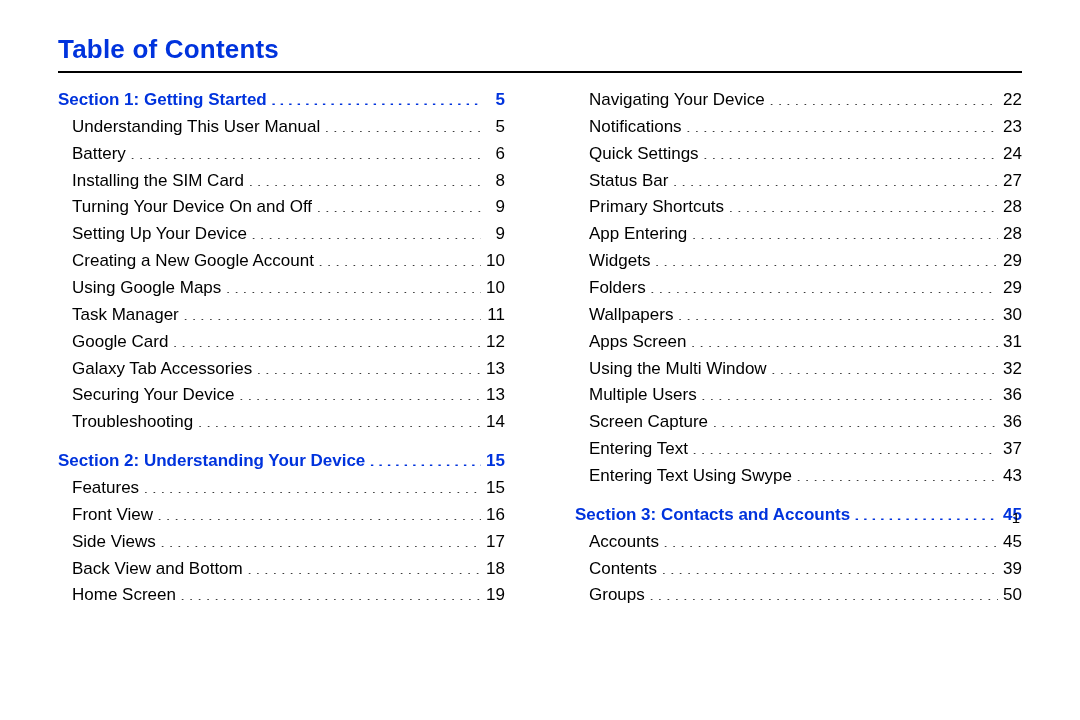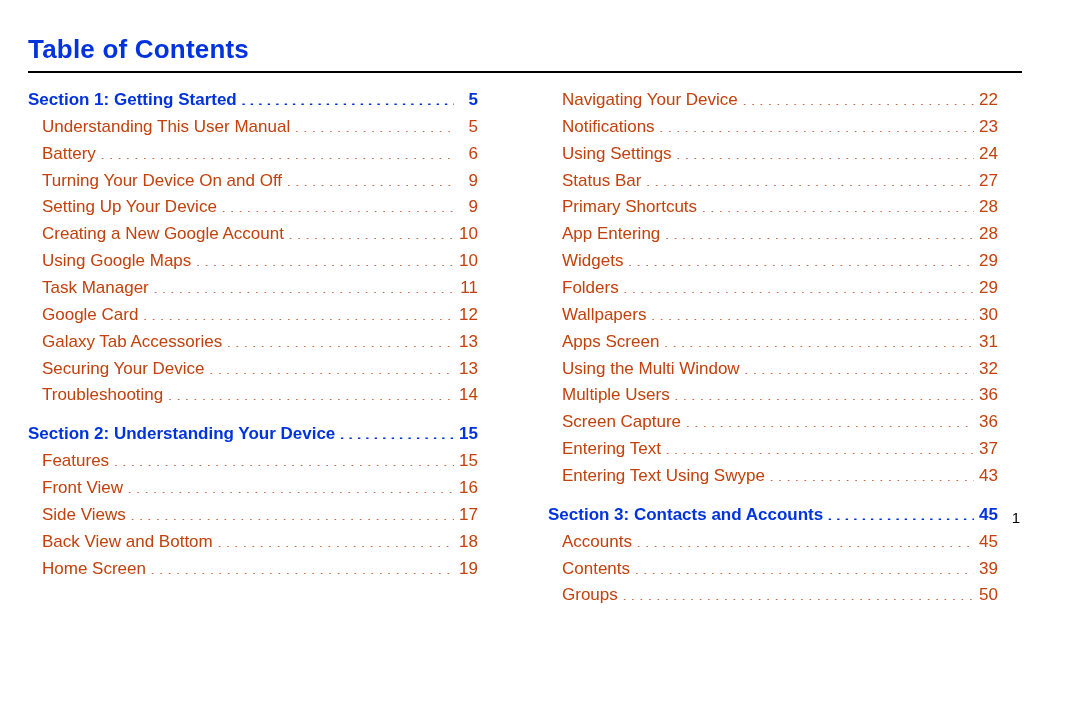--- a/index.html
+++ b/index.html
@@ -6,21 +6,21 @@
     margin: 0;
     padding: 0;
     width: 1080px;
     height: 720px;
     background: #fff;
     font-family: Arial, Helvetica, sans-serif;
     color: #000;
   }
   .page {
     box-sizing: border-box;
-    padding: 34px 58px 20px 28px;
+    padding: 34px 58px 20px 58px;
     width: 1080px;
     height: 548px;
     position: relative;
   }
   .title {
     font-family: Arial, Helvetica, sans-serif;
     font-weight: 900;
     font-size: 26px;
     color: #0033dd;
     letter-spacing: 0.2px;
@@ -47,21 +47,21 @@
   }
   .section-row {
     color: #0033dd;
     font-weight: 700;
     margin-top: 12px;
   }
   .section-row:first-child {
     margin-top: 0;
   }
   .entry-row {
-    color: #c2410c;
+    color: #000000;
     font-weight: 400;
     padding-left: 14px;
   }
   .entry-label {
     flex: 0 0 auto;
   }
   .dots {
     flex: 1 1 auto;
     overflow: hidden;
     position: relative;
@@ -103,20 +103,25 @@
           <span class="entry-label">Understanding This User Manual </span>
           <span class="dots"></span>
           <span class="page-num"> 5</span>
         </div>
         <div class="entry-row">
           <span class="entry-label">Battery </span>
           <span class="dots"></span>
           <span class="page-num"> 6</span>
         </div>
         <div class="entry-row">
+          <span class="entry-label">Installing the SIM Card </span>
+          <span class="dots"></span>
+          <span class="page-num"> 8</span>
+        </div>
+        <div class="entry-row">
           <span class="entry-label">Turning Your Device On and Off </span>
           <span class="dots"></span>
           <span class="page-num"> 9</span>
         </div>
         <div class="entry-row">
           <span class="entry-label">Setting Up Your Device </span>
           <span class="dots"></span>
           <span class="page-num"> 9</span>
         </div>
         <div class="entry-row">
@@ -190,21 +195,21 @@
           <span class="entry-label">Navigating Your Device </span>
           <span class="dots"></span>
           <span class="page-num"> 22</span>
         </div>
         <div class="entry-row">
           <span class="entry-label">Notifications </span>
           <span class="dots"></span>
           <span class="page-num"> 23</span>
         </div>
         <div class="entry-row">
-          <span class="entry-label">Using Settings </span>
+          <span class="entry-label">Quick Settings </span>
           <span class="dots"></span>
           <span class="page-num"> 24</span>
         </div>
         <div class="entry-row">
           <span class="entry-label">Status Bar </span>
           <span class="dots"></span>
           <span class="page-num"> 27</span>
         </div>
         <div class="entry-row">
           <span class="entry-label">Primary Shortcuts </span>

